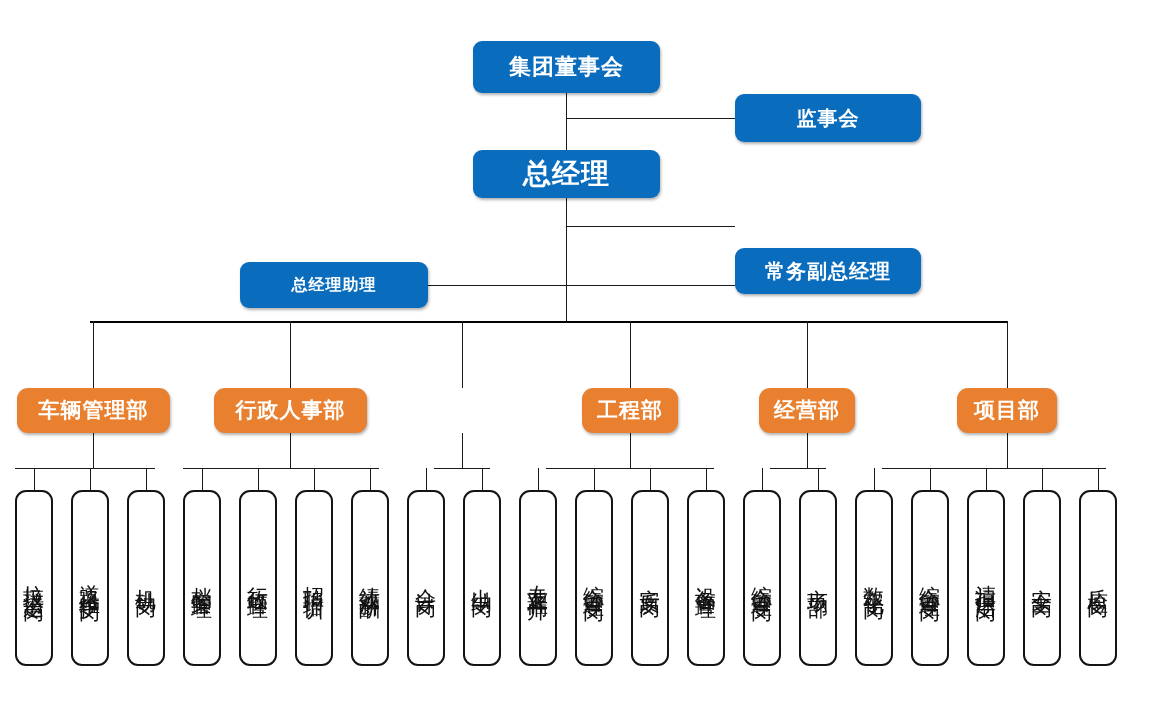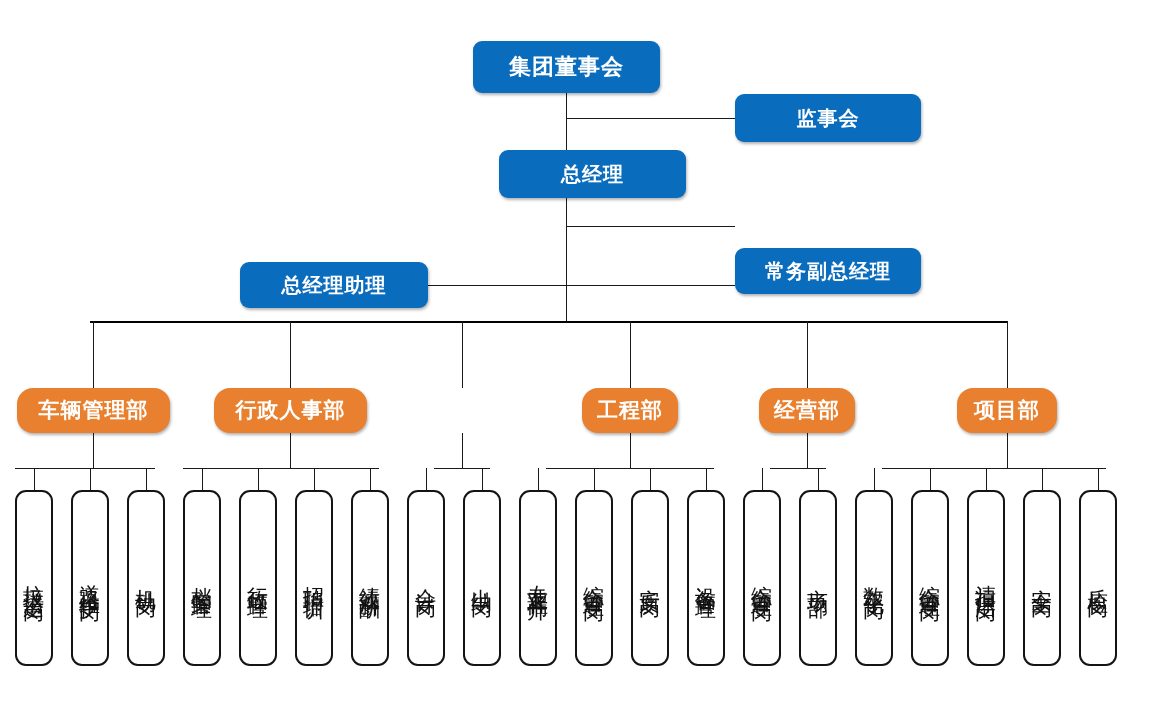--- a/index.html
+++ b/index.html
@@ -42,21 +42,21 @@
     white-space: nowrap;
     user-select: none;
   }
   .node.blue {
     background: #0a6cbd;
     box-shadow: 1px 2px 3px rgba(0,0,0,0.30);
   }
   .node.orange {
     background: #e8802f;
     box-shadow: 1px 2px 3px rgba(0,0,0,0.30);
-    border-radius: 16px;
+    border-radius: 11px;
     justify-content: center;
   }
 
   
   .leaf {
     position: absolute;
     top: 490px;
     width: 38px;
     height: 176px;
     background: #ffffff;
@@ -137,29 +137,29 @@
     </div>
 
   <div class="node blue" style="left:473px; top:41px; width:187px; height:52px; font-size:22px;">
     <span>集团董事会</span>
   </div>
 
   <div class="node blue" style="left:735px; top:94px; width:186px; height:48px; font-size:20px;">
     <span>监事会</span>
   </div>
 
-  <div class="node blue" style="left:499px; top:150px; width:187px; height:48px; font-size:20px;">
+  <div class="node blue" style="left:473px; top:150px; width:187px; height:48px; font-size:28px;">
     <span>总经理</span>
   </div>
 
   <div class="node blue" style="left:735px; top:203px; width:186px; height:46px; font-size:20px;margin-top:45px;">
     <span>常务副总经理</span>
   </div>
 
-  <div class="node blue" style="left:240px; top:262px; width:188px; height:46px; font-size:20px;">
+  <div class="node blue" style="left:240px; top:262px; width:188px; height:46px; font-size:16px;">
     <span>总经理助理</span>
   </div>
 
 
   <div class="node orange" style="left:17px; top:388px; width:153px; height:45px; font-size:21px;">
     <span>车辆管理部</span>
   </div>
 
   <div class="node orange" style="left:214px; top:388px; width:153px; height:45px; font-size:21px;">
     <span>行政人事部</span>

